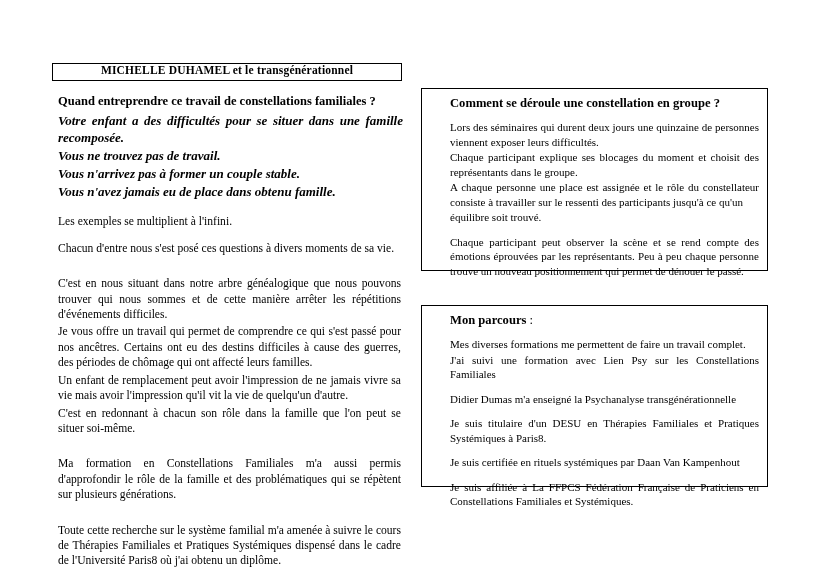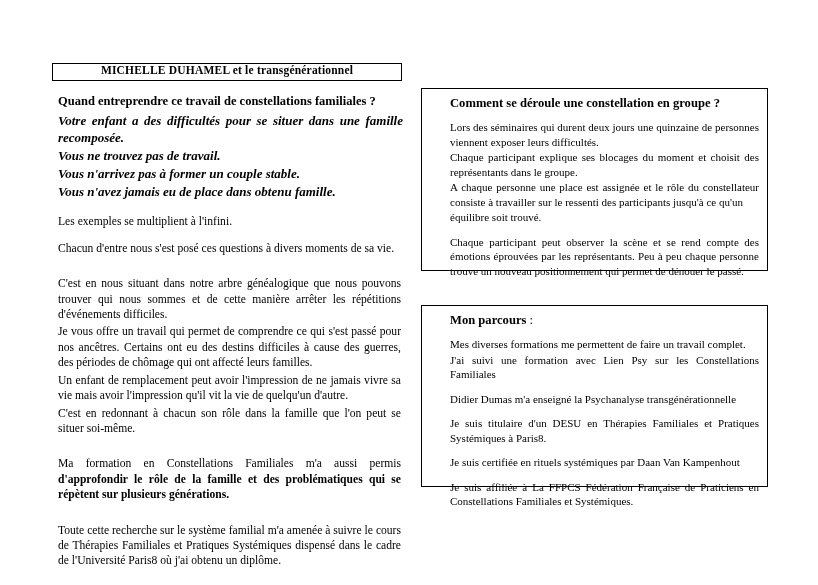--- a/index.html
+++ b/index.html
@@ -68,21 +68,21 @@
     font-size: 11.6px;
     line-height: 1.33;
     margin: 0 2px 11px 0;
     text-align: justify;
   }
   .body-p.nogap {
     margin-bottom: 2px;
   }
   .spacer-sm { height: 9px; }
   .spacer-md { height: 13px; }
-  .bold-inline { font-weight: bold; }
+  .bold-inline { font-weight: normal; }
 
   
   .rbox {
     position: absolute;
     border: 1px solid #000;
     box-sizing: border-box;
     background: #fff;
     padding-left: 20px;
   }
   #box-group {

